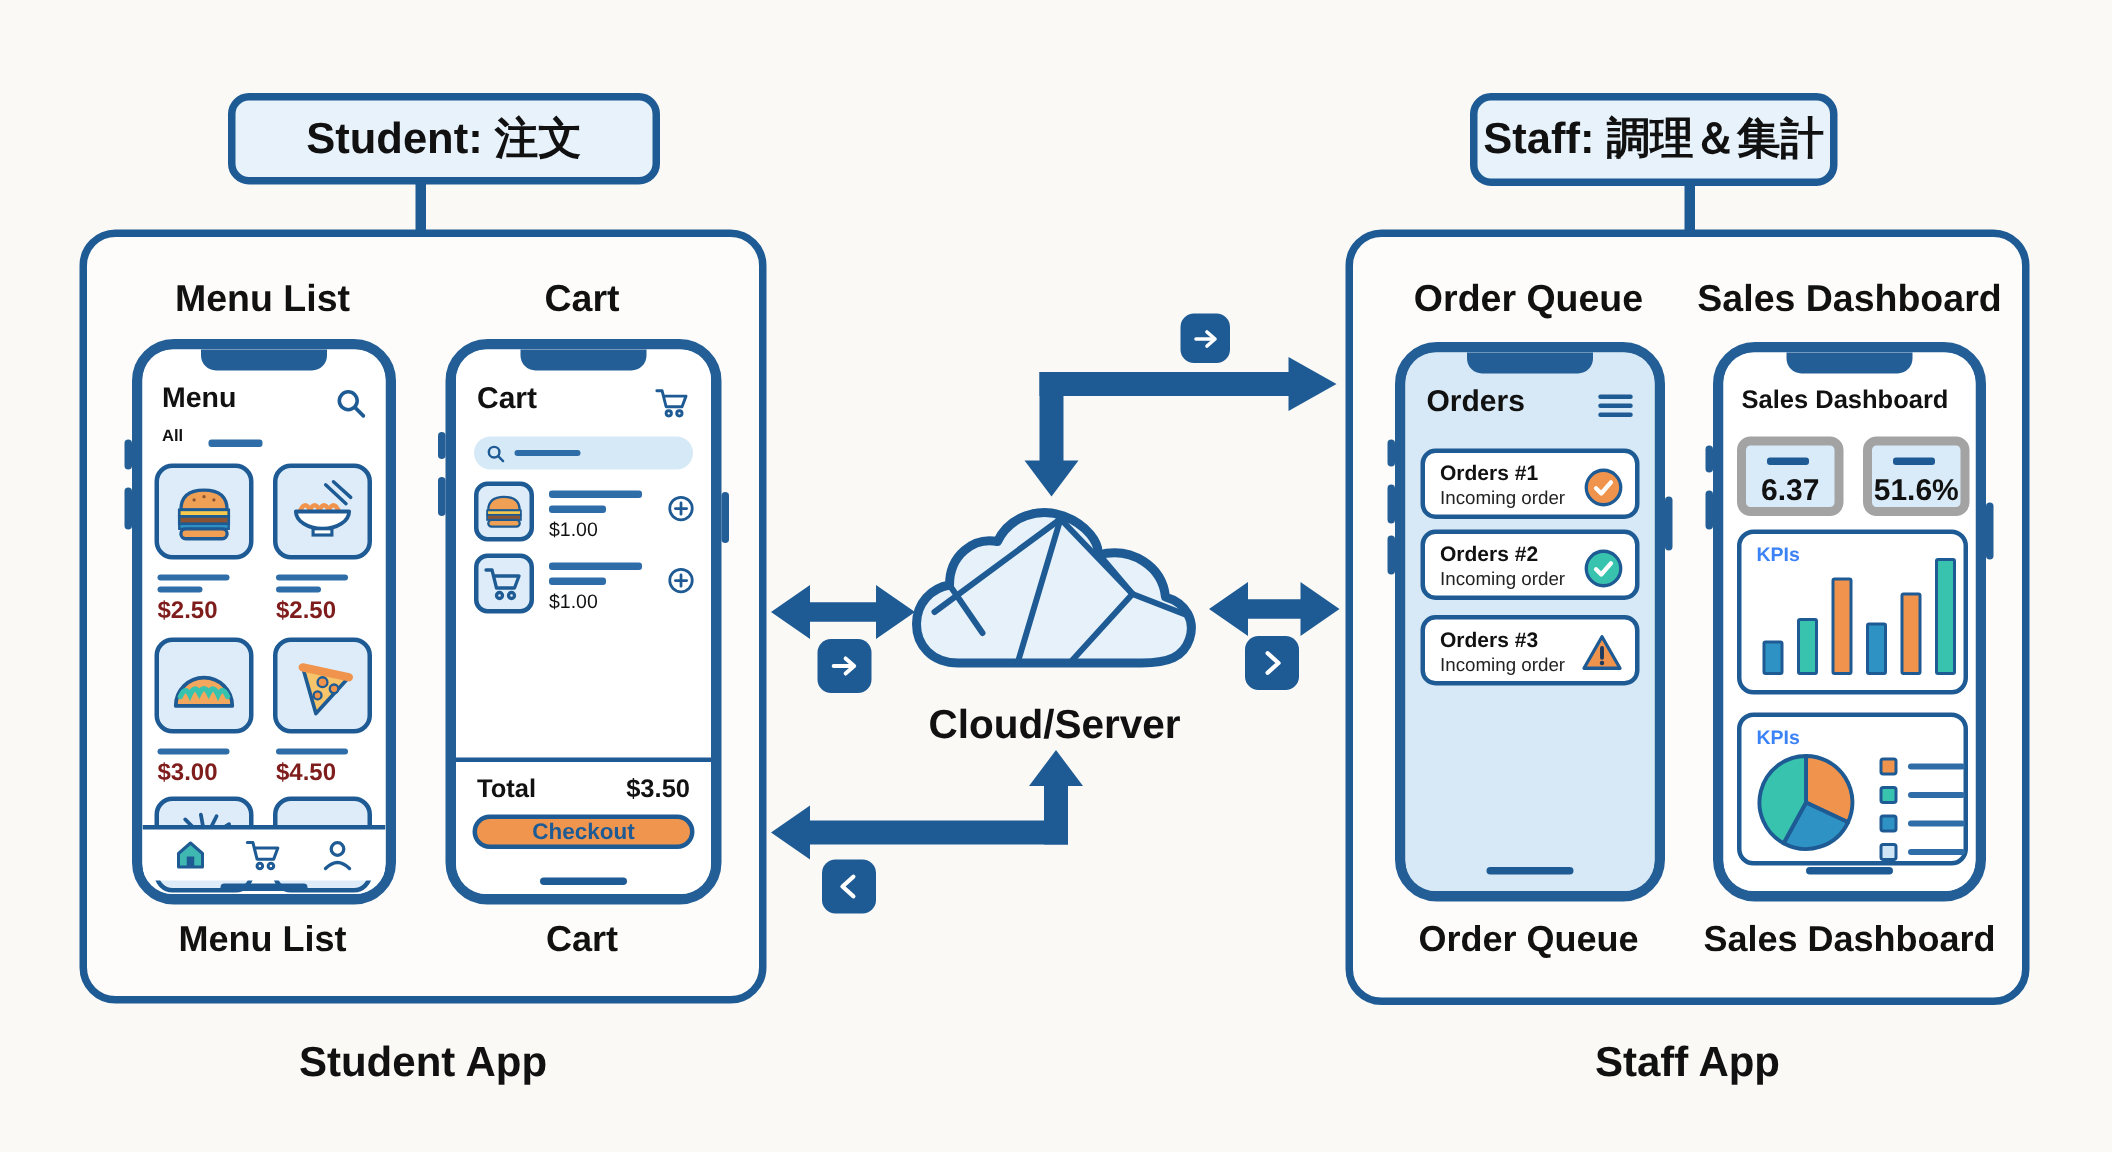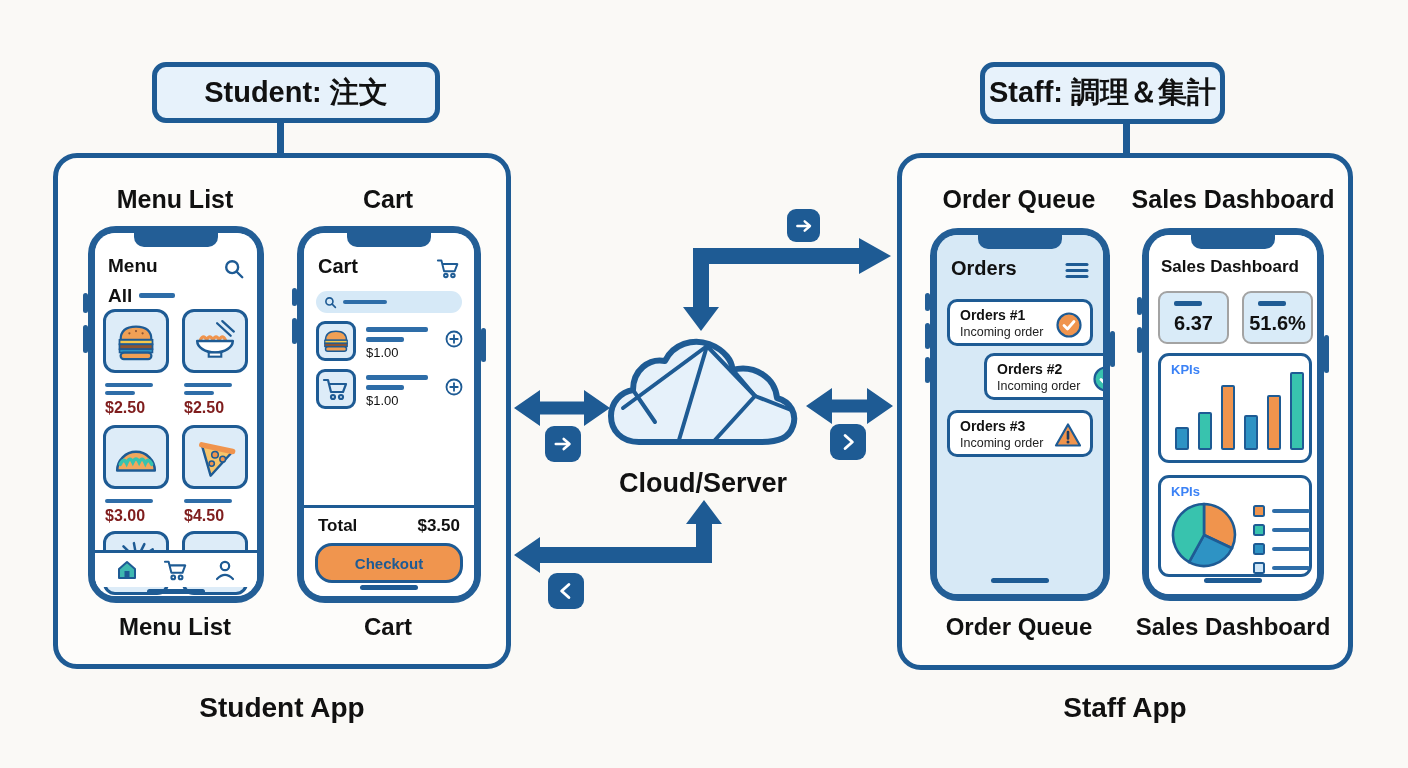--- a/index.html
+++ b/index.html
@@ -58,21 +58,21 @@
 
   
   .order-card { position:absolute; left:10px; width:146px; height:47px; background:#fff;
                 border:3px solid #1e5b94; border-radius:10px; }
   .order-title { position:absolute; left:10px; top:5px; font-weight:700; font-size:14px; color:#111; }
   .order-sub { position:absolute; left:10px; top:23px; font-size:12.5px; color:#222; }
   .order-badge { position:absolute; right:8px; top:10px; }
 
   
   .stat-card { position:absolute; width:71px; height:53px; background:#d9ebf8;
-               border:2px solid #a3a3a3; border-radius:9px; }
+               border:6px solid #a3a3a3; border-radius:9px; }
   .stat-line { position:absolute; left:14px; top:8px; width:28px; height:4.5px;
                background:#1e5b94; border-radius:2px; }
   .stat-value { position:absolute; left:0; right:0; top:19px; text-align:center;
                 font-weight:700; font-size:20px; color:#111; }
   .kpi-card { position:absolute; left:9px; width:154px; background:#fff;
               border:3px solid #1e5b94; border-radius:11px; }
   .kpi-title { position:absolute; left:10px; top:6px; font-weight:700; font-size:13px; color:#3b82f6; }
   .bars { position:absolute; left:14px; bottom:10px; height:80px; display:flex;
           align-items:flex-end; gap:9px; }
   .bar { width:14px; border:2.5px solid #1e5b94; border-radius:2px; }
@@ -108,21 +108,21 @@
     <div class="screen">
 
       <div class="phone-h1" style="left:13px; top:22px; font-size:19px;">Menu</div>
       <span class="abs" style="right:12px; top:25px;">
         <svg class="icon" width="22" height="22" viewBox="0 0 24 24" fill="none" stroke="#1e5b94" stroke-width="2.6" stroke-linecap="round">
           <circle cx="10" cy="10" r="6.5"></circle>
             <line x1="15" y1="15" x2="21" y2="21"></line>
         </svg>
       </span>
 
-      <div class="phone-h1" style="left:13px; top:52px; font-size:19px;">All</div>
+      <div class="phone-h1" style="left:13px; top:52px; font-size:11px;">All</div>
       <div class="ph-line" style="left:44px; top:60px; width:36px; height:4.5px;"></div>
 
       <div class="food-card" style="left:8px; top:76px;">
         <svg class="icon" width="44" height="44" viewBox="0 0 40 40">
           <path d="M6 19 Q6 7 20 7 Q34 7 34 19 Z" fill="#f0a055" stroke="#1e5b94" stroke-width="2"></path>
           <circle cx="14" cy="13" r="1" fill="#8a5434"></circle>
             <circle cx="20" cy="11" r="1" fill="#8a5434"></circle>
             <circle cx="26" cy="13" r="1" fill="#8a5434"></circle>
           <rect x="5" y="19" width="30" height="4" fill="#f6c84c" stroke="#1e5b94" stroke-width="1.6"></rect>
           <rect x="5" y="23" width="30" height="4.5" fill="#8a5434" stroke="#1e5b94" stroke-width="1.6"></rect>
@@ -262,21 +262,21 @@
           <circle cx="12" cy="12" r="9"></circle>
             <line x1="12" y1="7.5" x2="12" y2="16.5"></line>
             <line x1="7.5" y1="12" x2="16.5" y2="12"></line>
         </svg>
       </span>
 
       <div class="divider" style="left:0; right:0; top:272px;"></div>
       <div class="phone-h1" style="left:14px; top:283px; font-size:17px;text-align:right;">Total</div>
       <div class="phone-h1" style="right:14px; top:283px; font-size:17px;">$3.50</div>
 
-      <div class="checkout-btn" style="left:11px; top:310px; width:148px; height:40px;">
+      <div class="checkout-btn" style="left:11px; top:310px; width:148px; height:23px;">
         <span>Checkout</span>
       </div>
       <div class="home-indicator" style="top:352px;"></div>
     </div>
   </div>
 
   <div class="panel-caption abs" style="left:85px; top:613px; width:180px;">Menu List</div>
   <div class="panel-caption abs" style="left:298px; top:613px; width:180px;">Cart</div>
   <div class="app-caption abs" style="left:132px; top:692px; width:300px;">Student App</div>
 
@@ -362,21 +362,21 @@
         <div class="order-title">Orders #1</div>
         <div class="order-sub">Incoming order</div>
         <span class="order-badge">
           <svg class="icon" width="26" height="26" viewBox="0 0 26 26">
             <circle cx="13" cy="13" r="11.5" fill="#f0944d" stroke="#1e5b94" stroke-width="2.2"></circle>
             <path d="M8 13.5 L11.5 17 L18 9.5" fill="none" stroke="#ffffff" stroke-width="2.8" stroke-linecap="round" stroke-linejoin="round"></path>
           </svg>
         </span>
       </div>
 
-      <div class="order-card" style="top:118px;margin-left:37px;">
+      <div class="order-card" style="top:118px;">
         <div class="order-title">Orders #2</div>
         <div class="order-sub">Incoming order</div>
         <span class="order-badge">
           <svg class="icon" width="26" height="26" viewBox="0 0 26 26">
             <circle cx="13" cy="13" r="11.5" fill="#38c3ae" stroke="#1e5b94" stroke-width="2.2"></circle>
             <path d="M8 13.5 L11.5 17 L18 9.5" fill="none" stroke="#ffffff" stroke-width="2.8" stroke-linecap="round" stroke-linejoin="round"></path>
           </svg>
         </span>
       </div>
 

